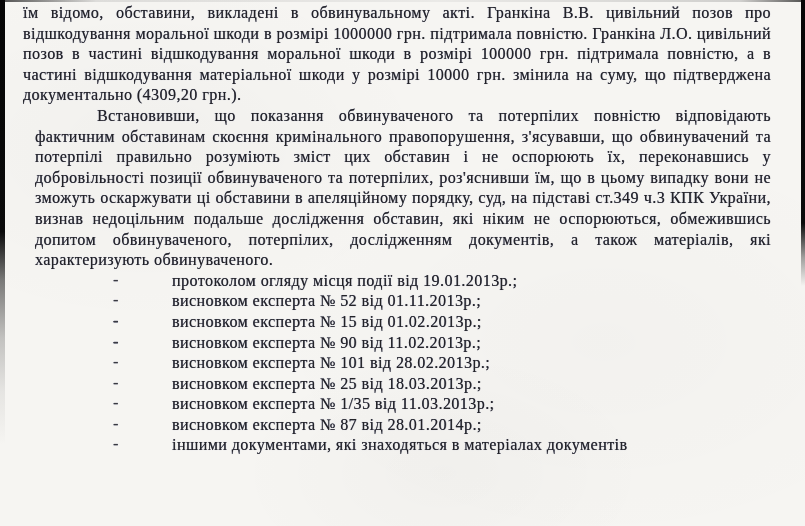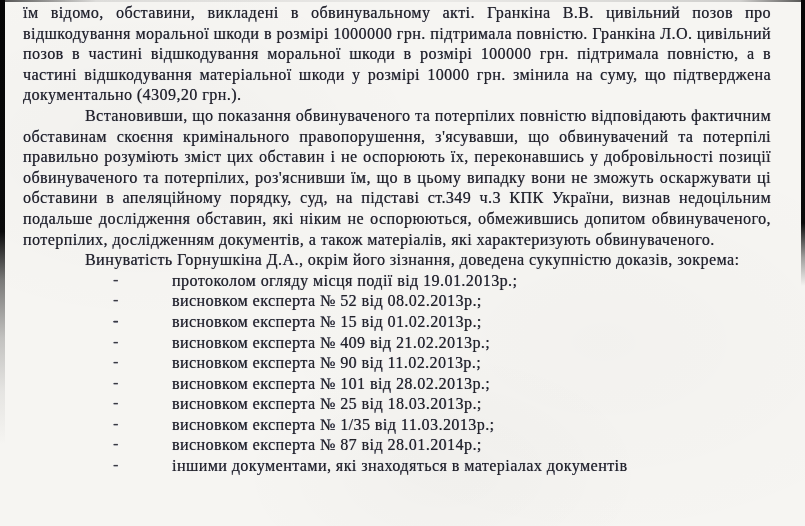--- a/index.html
+++ b/index.html
@@ -58,20 +58,21 @@
     letter-spacing: 0.45px;
     
     text-shadow: 0 0 0.8px rgba(55,65,150,0.38), 0.3px 0.3px 0.6px rgba(25,25,35,0.45);
   }
   .content p {
     margin: 0;
     text-align: justify;
   }
   .content p.indent {
     text-indent: 62px;
+    margin-left: 12px;
   }
   ul.evidence {
     list-style: none;
     margin: 0;
     padding: 0;
   }
   ul.evidence li {
     position: relative;
     padding-left: 149px;
     text-align: left;
@@ -88,36 +89,35 @@
 <body>
 
 <div class="page">
   <div class="edge-top"></div>
   <div class="edge-left"></div>
   <div class="edge-right"></div>
 
   <div class="content">
     <p>їм відомо, обставини, викладені в обвинувальному акті. Гранкіна В.В. цивільний позов про відшкодування моральної шкоди в розмірі 1000000 грн. підтримала повністю. Гранкіна Л.О. цивільний позов в частині відшкодування моральної шкоди в розмірі 100000 грн. підтримала повністю, а в частині відшкодування матеріальної шкоди у розмірі 10000 грн. змінила на суму, що підтверджена документально (4309,20 грн.).</p>
     <p class="indent">Встановивши, що показання обвинуваченого та потерпілих повністю відповідають фактичним обставинам скоєння кримінального правопорушення, з'ясувавши, що обвинувачений та потерпілі правильно розуміють зміст цих обставин і не оспорюють їх, переконавшись у добровільності позиції обвинуваченого та потерпілих, роз'яснивши їм, що в цьому випадку вони не зможуть оскаржувати ці обставини в апеляційному порядку, суд, на підставі ст.349 ч.3 КПК України, визнав недоцільним подальше дослідження обставин, які ніким не оспорюються, обмежившись допитом обвинуваченого, потерпілих, дослідженням документів, а також матеріалів, які характеризують обвинуваченого.</p>
-    <p class="indent">Винуватість Горнушкіна Д.А., окрім його зізнання, доведена сукупністю доказів, зокрема:</p>
     <ul class="evidence">
         <li>
     <span class="dash">-</span><span>протоколом огляду місця події від 19.01.2013р.;</span>
   </li>
         <li>
-    <span class="dash">-</span><span>висновком експерта № 52 від 08.02.2013р.;</span>
+    <span class="dash">-</span><span>висновком експерта № 52 від 01.11.2013р.;</span>
   </li>
         <li>
     <span class="dash">-</span>
   </li>
         <li>
     <span class="dash">-</span><span>висновком експерта № 15 від 01.02.2013р.;</span>
   </li>
         <li>
-    <span class="dash">-</span><span>висновком експерта № 409 від 21.02.2013р.;</span>
+    <span class="dash">-</span>
   </li>
         <li>
     <span class="dash">-</span><span>висновком експерта № 90 від 11.02.2013р.;</span>
   </li>
         <li>
     <span class="dash">-</span><span>висновком експерта № 101 від 28.02.2013р.;</span>
   </li>
         <li>
     <span class="dash">-</span><span>висновком експерта № 25 від 18.03.2013р.;</span>
   </li>

